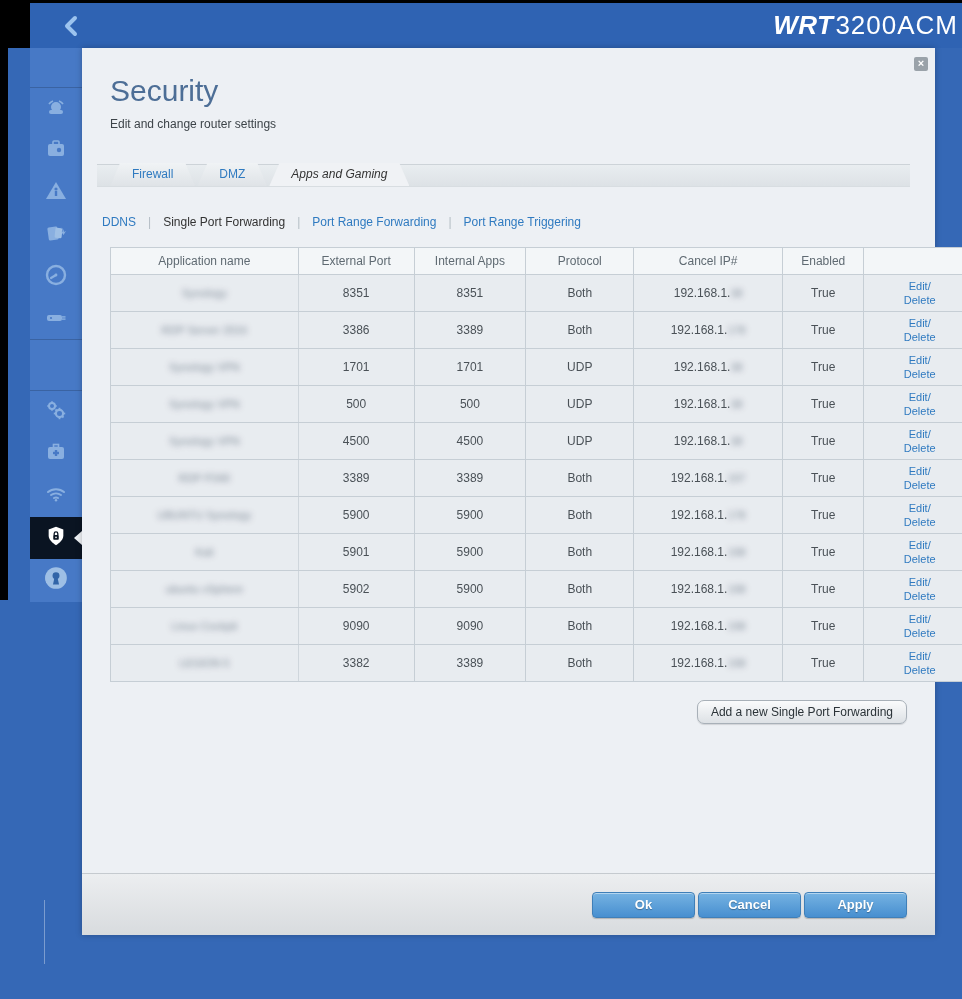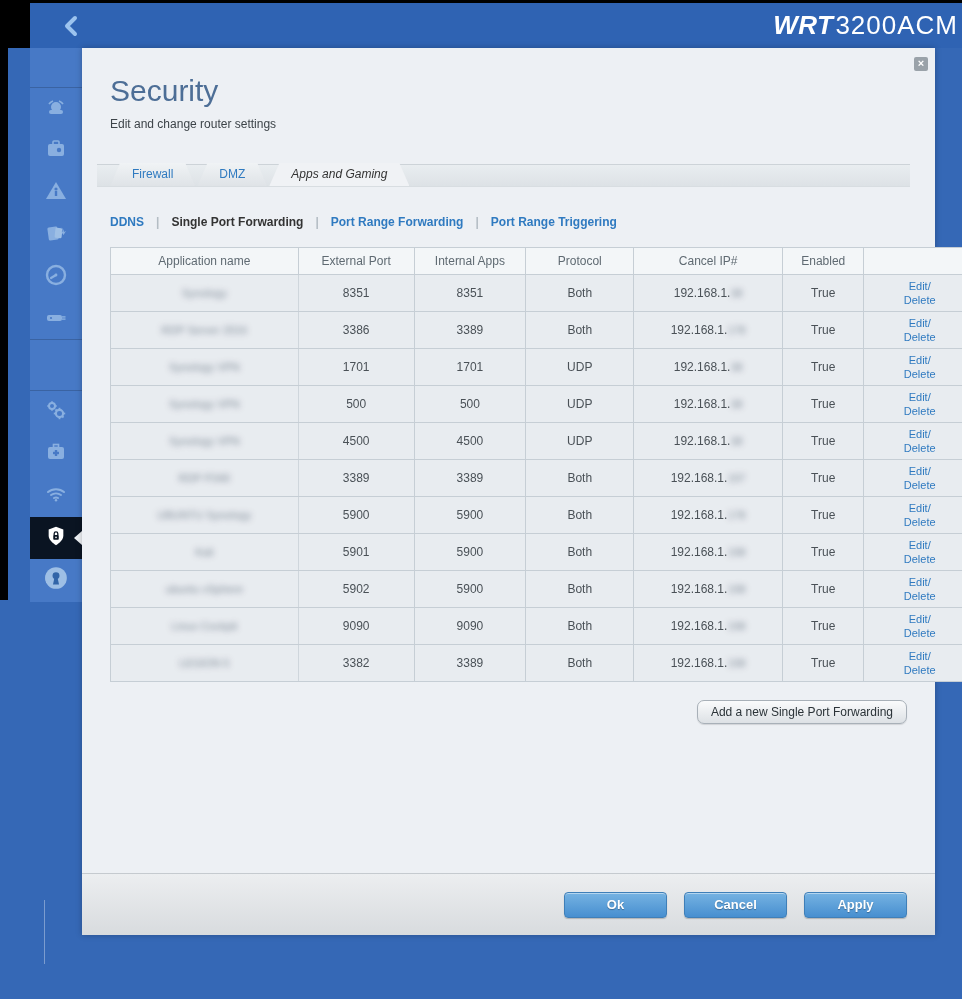--- a/index.html
+++ b/index.html
@@ -78,21 +78,21 @@
     height: 23px; line-height: 23px; padding: 0 22px;
     font-size: 12px; color: #2f7ac0; cursor: pointer; text-align: center;
     clip-path: polygon(10px 0, calc(100% - 10px) 0, 100% 100%, 0 100%);
     background: linear-gradient(#f0f3f5, #dfe3e7);
     filter: drop-shadow(0 0 1px #b6bec5);
     margin-right: 2px; white-space: nowrap;
   }
   .tab.active { background: #f0f2f5; color: #333; font-style: italic; }
 
   
-  #subnav { margin: 28px 0 0 28px; font-size: 12px; height: 16px; font-weight: bold; }
+  #subnav { margin: 28px 0 0 20px; font-size: 12px; height: 16px; }
   .subnav-item { color: #2f7ac0; cursor: pointer; }
   .subnav-item.current { color: #333; cursor: default; }
   .subnav-sep { color: #b4bdc4; margin: 0 12px; }
 
   
   #pf-table {
     margin: 16px 0 0 28px; width: 866px; border-collapse: collapse;
     font-size: 12px;
   }
   #pf-table th, #pf-table td {
@@ -118,21 +118,21 @@
     box-shadow: 0 1px 1px rgba(0,0,0,0.12);
     font-family: "Liberation Sans", sans-serif; cursor: pointer;
   }
 
   
   #footer {
     position: absolute; left: 0; bottom: 0; width: 853px; height: 62px;
     background: linear-gradient(#eceef0, #d8dbde);
     border-top: 1px solid #c5cacf;
     display: flex; align-items: center; justify-content: flex-end;
-    padding-right: 28px; gap: 17px;
+    padding-right: 28px; gap: 3px;
   }
   .action-button {
     width: 103px; height: 26px; border-radius: 4px;
     background: linear-gradient(#76b3e2, #478fd0);
     border: 1px solid #3f7fb8;
     box-shadow: inset 0 1px 0 rgba(255,255,255,0.45), 0 1px 1px rgba(0,0,0,0.2);
     color: #fff; font-size: 13px; font-weight: bold;
     text-shadow: 0 1px 1px rgba(0,0,0,0.3);
     font-family: "Liberation Sans", sans-serif; cursor: pointer;
   }

